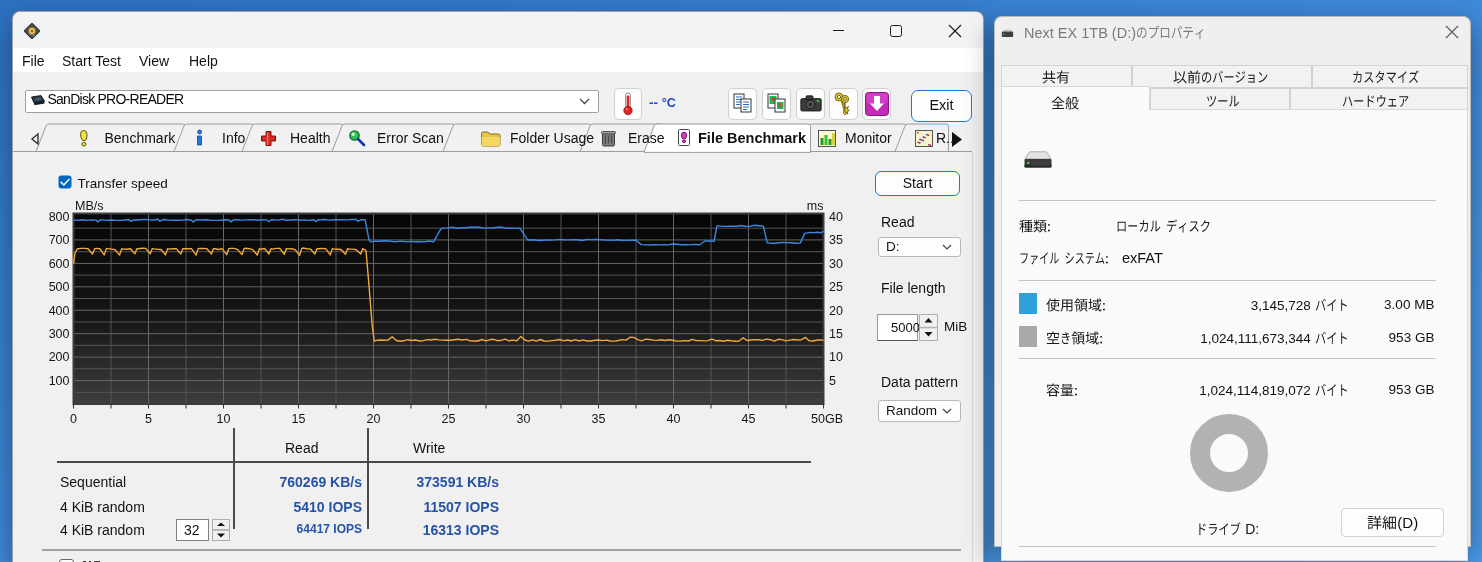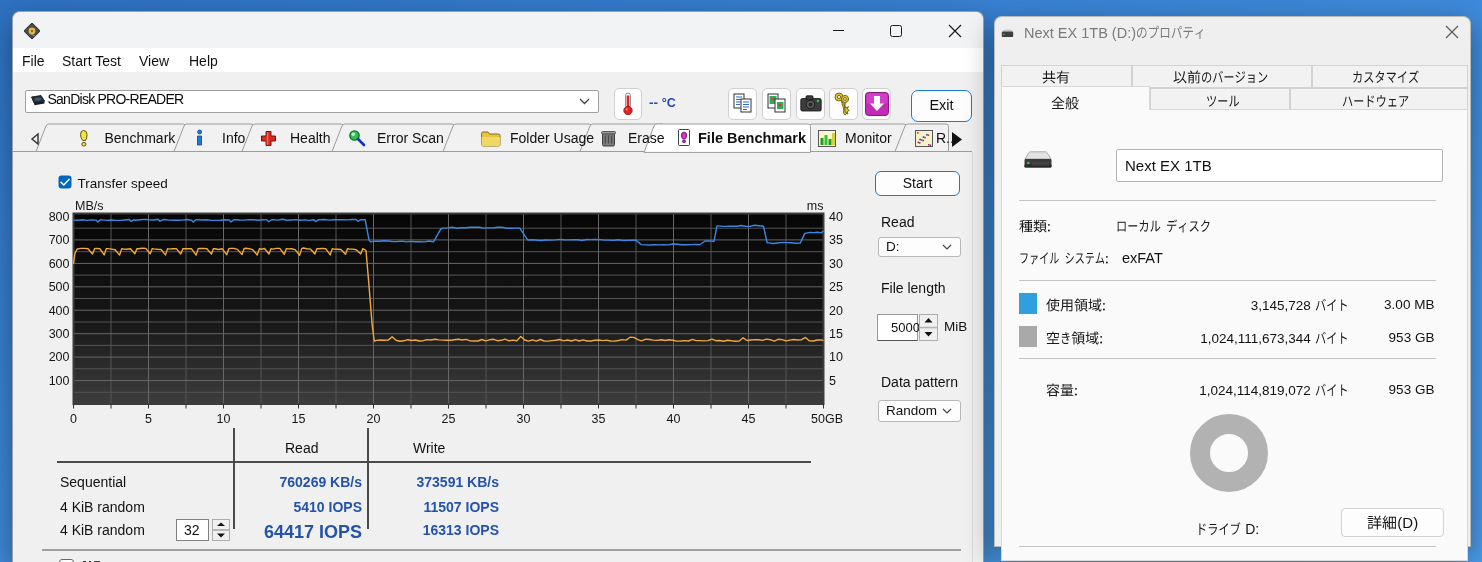--- a/index.html
+++ b/index.html
@@ -115,21 +115,21 @@
 <div class="abs" style="left:353.5px;top:416px;width:2px;height:101px;background:#4a4a4a"></div>
 <div class="abs" style="left:272px;top:428px;font-size:14px;color:#111">Read</div>
 <div class="abs" style="left:400px;top:428px;font-size:14px;color:#111">Write</div>
 <div class="abs" style="left:47px;top:461.5px;font-size:14px;color:#111">Sequential</div>
 <div class="abs" style="left:199px;top:461.5px;width:150px;text-align:right;font-size:14px;font-weight:bold;color:#2453a8">760269 KB/s</div>
 <div class="abs" style="left:336px;top:461.5px;width:150px;text-align:right;font-size:14px;font-weight:bold;color:#2453a8">373591 KB/s</div>
 <div class="abs" style="left:47px;top:486.5px;font-size:14px;color:#111">4 KiB random</div>
 <div class="abs" style="left:199px;top:486.5px;width:150px;text-align:right;font-size:14px;font-weight:bold;color:#2453a8">5410 IOPS</div>
 <div class="abs" style="left:336px;top:486.5px;width:150px;text-align:right;font-size:14px;font-weight:bold;color:#2453a8">11507 IOPS</div>
 <div class="abs" style="left:47px;top:509.5px;font-size:14px;color:#111">4 KiB random</div>
-<div class="abs" style="left:199px;top:509.5px;width:150px;text-align:right;font-size:18px;font-weight:bold;color:#2453a8">64417 IOPS</div>
+<div class="abs" style="left:199px;top:509.5px;width:150px;text-align:right;font-size:12px;font-weight:bold;color:#2453a8">64417 IOPS</div>
 <div class="abs" style="left:336px;top:509.5px;width:150px;text-align:right;font-size:14px;font-weight:bold;color:#2453a8">16313 IOPS</div>
 <div class="abs" style="left:163px;top:506.5px;width:33px;height:22px;background:#fff;border:1px solid #808080;font-size:14px;color:#111;line-height:20px;padding-left:7px">32</div>
 <svg class="abs" style="left:198.5px;top:506.5px" width="18" height="22" viewBox="0 0 18 22">
 <rect x="0.5" y="0.5" width="17" height="10.2" fill="#f0f0f0" stroke="#adadad" stroke-width="1"></rect>
 <rect x="0.5" y="11.3" width="17" height="10.2" fill="#f0f0f0" stroke="#adadad" stroke-width="1"></rect>
 <path d="M5 7 L9 3.5 L13 7 Z" fill="#111"></path>
       <path d="M5 14.5 L13 14.5 L9 18.5 Z" fill="#111"></path>
     </svg>
 <div class="abs" style="left:29px;top:537px;width:919px;height:1.5px;background:#a0a0a0"></div>
 <div class="abs" style="left:45.5px;top:547px;width:15px;height:15px;border:1.4px solid #666;border-radius:3px;background:#fdfdfd"></div>
@@ -295,21 +295,20 @@
 <svg style="position:absolute;left:348.1px;top:76.5px" width="67.7" height="18" viewBox="0 0 67.7 18">
       <path fill="#1a1a1a" d="M2.6 8.9Q2.8 8.3 2.9 7.7Q3.1 7 3.2 6.3Q3.4 5.6 3.5 5Q3.6 4.3 3.7 3.7L4.7 3.9Q4.6 4.1 4.6 4.3Q4.6 4.4 4.5 4.6Q4.5 4.8 4.5 4.9Q4.4 5.3 4.3 5.8Q4.2 6.3 4.1 6.9Q3.9 7.5 3.8 8.2Q3.6 8.8 3.4 9.3Q3.2 10 3 10.6Q2.7 11.3 2.4 12Q2.1 12.6 1.8 13.2L0.8 12.7Q1.4 11.8 1.8 10.8Q2.3 9.7 2.6 8.9ZM8.1 8.3Q7.9 7.8 7.7 7.2Q7.5 6.6 7.3 6Q7.1 5.4 6.9 4.8Q6.6 4.3 6.5 3.9L7.4 3.5Q7.5 3.9 7.7 4.4Q8 5 8.2 5.6Q8.4 6.2 8.6 6.8Q8.8 7.4 9 7.9Q9.2 8.5 9.4 9.1Q9.5 9.7 9.7 10.4Q9.9 11 10.1 11.7Q10.2 12.3 10.3 12.7L9.4 13.1Q9.2 12.4 9 11.6Q8.8 10.8 8.6 9.9Q8.3 9.1 8.1 8.3Z M12.3 7.2Q12.5 7.3 12.8 7.3Q13 7.3 13.3 7.3Q13.6 7.3 13.9 7.3Q14.1 7.3 14.5 7.3Q14.8 7.3 15.3 7.3Q15.8 7.3 16.4 7.3Q17 7.3 17.5 7.3Q18.1 7.3 18.6 7.3Q19.1 7.3 19.5 7.3Q19.9 7.3 20 7.3Q20.5 7.3 20.8 7.3Q21.1 7.3 21.2 7.2V8.6Q21.1 8.6 20.7 8.6Q20.4 8.5 20 8.5Q19.9 8.5 19.5 8.5Q19.1 8.5 18.6 8.5Q18.1 8.5 17.5 8.5Q17 8.5 16.4 8.5Q15.8 8.5 15.3 8.5Q14.8 8.5 14.5 8.5Q14.1 8.5 13.9 8.5Q13.4 8.5 13 8.6Q12.6 8.6 12.3 8.6Z M29.8 3.2Q29.9 3.5 30.1 3.8Q30.3 4.2 30.5 4.6Q30.6 5 30.8 5.3L30.1 5.7Q30 5.3 29.8 5Q29.7 4.6 29.5 4.2Q29.3 3.9 29.1 3.6ZM31.1 2.5Q31.3 2.8 31.4 3.1Q31.6 3.5 31.8 3.9Q32 4.3 32.2 4.6L31.5 5Q31.4 4.6 31.2 4.3Q31 3.9 30.9 3.5Q30.7 3.2 30.5 2.9ZM25.8 12.2Q25.8 12 25.8 11.5Q25.8 10.9 25.8 10.1Q25.8 9.2 25.8 8.3Q25.8 7.4 25.8 6.6Q25.8 5.7 25.8 5.1Q25.8 4.4 25.8 4.1Q25.8 3.8 25.8 3.4Q25.8 3 25.7 2.6H26.8Q26.8 3 26.8 3.4Q26.8 3.8 26.8 4.1Q26.8 4.6 26.8 5.4Q26.8 6.2 26.8 7Q26.8 7.9 26.8 8.7Q26.8 9.6 26.8 10.3Q26.8 11.1 26.8 11.6Q26.8 12.1 26.8 12.2Q26.8 12.5 26.8 12.8Q26.8 13.1 26.8 13.4Q26.8 13.7 26.8 13.9H25.7Q25.8 13.6 25.8 13.1Q25.8 12.6 25.8 12.2ZM26.6 6.3Q27.1 6.5 27.8 6.8Q28.4 7.1 29.1 7.4Q29.8 7.7 30.4 8.1Q31.1 8.4 31.5 8.7L31.1 9.9Q30.7 9.6 30.1 9.2Q29.5 8.9 28.8 8.6Q28.2 8.3 27.6 8Q27 7.7 26.6 7.6Z M39.7 2.1Q39.6 2.4 39.6 2.7Q39.6 2.9 39.6 3.1Q39.6 3.3 39.6 3.6Q39.6 4 39.6 4.4Q39.6 4.8 39.6 5H38.6Q38.6 4.7 38.6 4.4Q38.6 4 38.6 3.6Q38.6 3.3 38.6 3.1Q38.6 2.9 38.6 2.7Q38.6 2.4 38.6 2.1ZM43.5 4.8Q43.4 5 43.4 5.2Q43.3 5.4 43.3 5.6Q43.3 6.1 43.2 6.6Q43.1 7.1 42.9 7.7Q42.8 8.2 42.6 8.8Q42.4 9.3 42.2 9.8Q41.8 10.8 41.1 11.5Q40.5 12.3 39.7 12.9Q38.8 13.5 37.8 13.8L37.1 12.8Q37.3 12.7 37.6 12.6Q37.9 12.5 38.2 12.4Q38.8 12.2 39.3 11.7Q39.9 11.3 40.4 10.8Q40.9 10.2 41.3 9.6Q41.6 9 41.8 8.2Q42 7.5 42.1 6.8Q42.3 6.1 42.3 5.5H36.1Q36.1 5.7 36.1 6.1Q36.1 6.4 36.1 6.8Q36.1 7.2 36.1 7.5Q36.1 7.8 36.1 8Q36.1 8.2 36.1 8.4Q36.1 8.7 36.1 8.8H35.1Q35.1 8.6 35.2 8.4Q35.2 8.1 35.2 7.9Q35.2 7.8 35.2 7.4Q35.2 7.1 35.2 6.7Q35.2 6.3 35.2 6Q35.2 5.6 35.2 5.5Q35.2 5.2 35.2 4.9Q35.1 4.6 35.1 4.4Q35.4 4.4 35.6 4.4Q35.9 4.4 36.2 4.4H42.1Q42.4 4.4 42.6 4.4Q42.8 4.4 42.9 4.3Z M47.1 6.1Q47.3 6.1 47.5 6.1Q47.7 6.1 47.9 6.1H53Q53.2 6.1 53.4 6.1Q53.6 6.1 53.8 6.1V7.2Q53.6 7.2 53.4 7.2Q53.2 7.1 53 7.1H47.9Q47.7 7.1 47.5 7.2Q47.3 7.2 47.1 7.2ZM49.9 12.9V6.7H50.8V12.9ZM46.5 12.2Q46.7 12.3 46.9 12.3Q47.2 12.3 47.3 12.3H53.5Q53.7 12.3 53.9 12.3Q54.1 12.2 54.3 12.2V13.4Q54.1 13.4 53.9 13.4Q53.7 13.4 53.5 13.4H47.3Q47.2 13.4 47 13.4Q46.7 13.4 46.5 13.4Z M66.4 3.8Q66.4 3.9 66.3 4.1Q66.2 4.2 66.1 4.3Q65.9 4.8 65.5 5.5Q65.1 6.2 64.5 6.9Q64 7.6 63.3 8.2L62.6 7.5Q63 7.2 63.4 6.8Q63.7 6.4 64.1 5.9Q64.4 5.5 64.7 5.1Q64.9 4.7 65 4.3Q64.9 4.3 64.5 4.3Q64.1 4.3 63.5 4.3Q63 4.3 62.4 4.3Q61.8 4.3 61.2 4.3Q60.5 4.3 60 4.3Q59.5 4.3 59.1 4.3Q58.8 4.3 58.7 4.3Q58.3 4.3 58 4.3Q57.7 4.4 57.4 4.4V3.1Q57.7 3.2 58 3.2Q58.3 3.3 58.7 3.3Q58.8 3.3 59.1 3.3Q59.5 3.3 60.1 3.3Q60.6 3.3 61.2 3.3Q61.8 3.3 62.5 3.3Q63.1 3.3 63.6 3.3Q64.2 3.3 64.6 3.3Q65 3.3 65.1 3.3Q65.2 3.3 65.4 3.3Q65.5 3.2 65.7 3.2Q65.8 3.2 65.9 3.2ZM62 5.7Q62 6.8 61.9 7.8Q61.8 8.8 61.7 9.7Q61.5 10.5 61.2 11.3Q60.8 12 60.3 12.7Q59.7 13.3 58.8 13.8L58 13Q58.2 12.9 58.5 12.7Q58.8 12.6 59 12.4Q59.7 11.9 60.1 11.2Q60.5 10.6 60.7 9.9Q60.9 9.2 60.9 8.4Q61 7.6 61 6.7Q61 6.4 61 6.2Q61 6 60.9 5.7Z"></path>
     </svg>
 <svg class="abs" style="left:26px;top:135px" width="36" height="24" viewBox="0 0 36 24">
 <path d="M5 8 L9 1.5 Q9.5 0.8 10.5 0.8 L25.5 0.8 Q26.5 0.8 27 1.5 L31 8 Z" fill="#e3e3e3" stroke="#9a9a9a" stroke-width="0.8"></path>
 <rect x="4.5" y="8" width="27" height="8.5" rx="1" fill="#3a3a3a"></rect>
 <rect x="4.5" y="13.5" width="27" height="3" rx="1" fill="#2a2a2a"></rect>
 <circle cx="8.3" cy="12" r="1.3" fill="#3ec43e"></circle>
 <path d="M12 12 h17 M12 14 h17" stroke="#555" stroke-width="0.7"></path>
     </svg>
-<div class="abs" style="left:122px;top:132.5px;width:327px;height:33.5px;background:#fff;border:1px solid #b4b4b4;border-radius:2px;font-size:15px;color:#111;line-height:31px;padding-left:8px">Next EX 1TB</div>
 <div class="abs" style="left:25px;top:183.5px;width:417px;height:1px;background:#c4c4c4"></div>
 <div class="abs" style="left:25px;top:263.8px;width:417px;height:1px;background:#c4c4c4"></div>
 <div class="abs" style="left:25px;top:341.7px;width:417px;height:1px;background:#c4c4c4"></div>
 <div class="abs" style="left:25px;top:530px;width:417px;height:1px;background:#c4c4c4"></div>
 <svg style="position:absolute;left:25px;top:202px" width="32.4" height="18" viewBox="0 0 32.4 18">
       <path fill="#1a1a1a" d="M9 2.6H10V13.8H9ZM5.5 4H13.2V4.9H5.5ZM5.1 13.3H13.5V14.1H5.1ZM5.9 11.3H13V12.2H5.9ZM12.6 1.7 13.2 2.5Q12.5 2.7 11.6 2.8Q10.8 2.9 9.8 3Q8.8 3.1 7.9 3.1Q6.9 3.2 6 3.2Q6 3 5.9 2.8Q5.8 2.6 5.7 2.4Q6.6 2.4 7.6 2.3Q8.5 2.2 9.4 2.2Q10.4 2.1 11.2 2Q12 1.9 12.6 1.7ZM7 8.4V9.5H12V8.4ZM7 6.6V7.7H12V6.6ZM6.1 5.8H13V10.3H6.1ZM3 2.7H4V14.4H3ZM0.7 5.5H5.8V6.5H0.7ZM3 5.9 3.7 6.1Q3.5 6.9 3.2 7.7Q2.9 8.5 2.5 9.3Q2.1 10 1.7 10.7Q1.3 11.4 0.9 11.9Q0.9 11.6 0.7 11.4Q0.5 11.1 0.4 10.9Q0.8 10.5 1.2 9.9Q1.5 9.3 1.9 8.6Q2.3 7.9 2.5 7.2Q2.8 6.5 3 5.9ZM5.1 1.7 5.8 2.5Q5.1 2.8 4.3 3Q3.5 3.2 2.6 3.4Q1.7 3.6 0.9 3.7Q0.9 3.5 0.8 3.3Q0.7 3 0.6 2.9Q1.4 2.7 2.2 2.6Q3.1 2.4 3.8 2.2Q4.5 2 5.1 1.7ZM4 7.3Q4.1 7.4 4.4 7.7Q4.6 7.9 5 8.3Q5.3 8.6 5.5 8.9Q5.8 9.1 5.9 9.3L5.3 10.1Q5.2 9.9 4.9 9.6Q4.7 9.2 4.4 8.9Q4.1 8.5 3.9 8.2Q3.6 7.9 3.5 7.7Z M14.7 9.3H20.7V10.3H14.7ZM14.7 4H20.6V4.9H14.7ZM19.6 1.8 20.5 2.1Q20.2 2.6 20 3Q19.7 3.5 19.5 3.8L18.8 3.6Q19 3.2 19.2 2.7Q19.5 2.2 19.6 1.8ZM17.2 1.7H18.1V7.9H17.2ZM15 2.2 15.7 1.9Q16 2.2 16.2 2.7Q16.5 3.2 16.6 3.5L15.8 3.8Q15.7 3.5 15.5 3Q15.3 2.5 15 2.2ZM17.2 11.4 17.9 10.8Q18.3 11 18.8 11.4Q19.3 11.8 19.8 12.1Q20.2 12.5 20.5 12.8L19.9 13.5Q19.6 13.2 19.1 12.8Q18.7 12.5 18.2 12.1Q17.7 11.7 17.2 11.4ZM18.1 5.1Q18.3 5.2 18.7 5.4Q19 5.6 19.4 5.9Q19.9 6.1 20.2 6.4Q20.6 6.6 20.7 6.7L20.1 7.5Q20 7.3 19.6 7Q19.3 6.8 18.9 6.5Q18.5 6.2 18.1 5.9Q17.8 5.7 17.6 5.5ZM17.1 4.5 17.8 4.8Q17.5 5.3 17.1 5.9Q16.7 6.5 16.1 7Q15.6 7.5 15.1 7.9Q15 7.7 14.8 7.5Q14.6 7.3 14.5 7.2Q15 6.9 15.5 6.5Q16 6 16.4 5.5Q16.9 5 17.1 4.5ZM20.7 2.2H27.4V3.1H20.7ZM22.1 7.4V8.7H25.9V7.4ZM22.1 9.5V10.9H25.9V9.5ZM22.1 5.3V6.6H25.9V5.3ZM21.2 4.4H26.9V11.7H21.2ZM23.5 2.6 24.6 2.8Q24.4 3.4 24.2 4Q24 4.6 23.8 5L22.9 4.9Q23 4.5 23.1 4.2Q23.3 3.8 23.3 3.4Q23.4 3 23.5 2.6ZM22.5 12 23.4 12.5Q23 12.9 22.5 13.2Q22.1 13.6 21.5 13.9Q21 14.2 20.4 14.4Q20.3 14.3 20.1 14.1Q19.9 13.9 19.8 13.7Q20.3 13.5 20.8 13.2Q21.3 12.9 21.8 12.6Q22.2 12.3 22.5 12ZM24.5 12.6 25.3 12.1Q25.7 12.3 26.2 12.6Q26.6 12.9 27 13.3Q27.4 13.6 27.7 13.8L26.9 14.4Q26.6 14.2 26.2 13.8Q25.8 13.5 25.4 13.2Q24.9 12.8 24.5 12.6ZM17.2 8.2H18.1V9.6Q18.1 10.2 18 10.8Q17.9 11.4 17.6 12Q17.3 12.6 16.7 13.2Q16.1 13.7 15.1 14.2Q15 14.1 14.9 13.9Q14.8 13.8 14.7 13.6Q14.6 13.5 14.5 13.4Q15.4 13 15.9 12.5Q16.5 12.1 16.8 11.6Q17 11.1 17.1 10.6Q17.2 10.1 17.2 9.6Z M29.9 7.8Q29.6 7.8 29.3 7.6Q29 7.3 29 6.9Q29 6.4 29.3 6.2Q29.6 5.9 29.9 5.9Q30.3 5.9 30.6 6.2Q30.9 6.4 30.9 6.9Q30.9 7.3 30.6 7.6Q30.3 7.8 29.9 7.8ZM29.9 13.5Q29.6 13.5 29.3 13.2Q29 12.9 29 12.5Q29 12.1 29.3 11.8Q29.6 11.5 29.9 11.5Q30.3 11.5 30.6 11.8Q30.9 12.1 30.9 12.5Q30.9 12.9 30.6 13.2Q30.3 13.5 29.9 13.5Z"></path>
     </svg>
 <svg style="position:absolute;left:122px;top:202px" width="95.4" height="18" viewBox="0 0 95.4 18">
       <path fill="#1a1a1a" d="M1.6 3.7Q2 3.7 2.2 3.7Q2.4 3.7 2.6 3.7Q2.8 3.7 3.1 3.7Q3.5 3.7 4 3.7Q4.5 3.7 5.1 3.7Q5.7 3.7 6.2 3.7Q6.8 3.7 7.3 3.7Q7.8 3.7 8.2 3.7Q8.5 3.7 8.6 3.7Q8.8 3.7 9.1 3.7Q9.4 3.7 9.6 3.7Q9.6 4 9.6 4.3Q9.6 4.5 9.6 4.8Q9.6 4.9 9.6 5.4Q9.6 5.8 9.6 6.4Q9.6 6.9 9.6 7.6Q9.6 8.3 9.6 9Q9.6 9.6 9.6 10.2Q9.6 10.8 9.6 11.2Q9.6 11.6 9.6 11.7Q9.6 11.9 9.6 12.1Q9.6 12.4 9.6 12.7Q9.6 12.9 9.6 13.1Q9.6 13.3 9.6 13.4H8.7Q8.7 13.3 8.7 13.1Q8.7 12.8 8.7 12.5Q8.7 12.1 8.7 11.8Q8.7 11.7 8.7 11.3Q8.7 10.9 8.7 10.2Q8.7 9.6 8.7 8.9Q8.7 8.1 8.7 7.4Q8.7 6.7 8.7 6.1Q8.7 5.5 8.7 5.2Q8.7 4.8 8.7 4.8H2.6Q2.6 4.8 2.6 5.2Q2.6 5.5 2.6 6.1Q2.6 6.7 2.6 7.4Q2.6 8.1 2.6 8.9Q2.6 9.6 2.6 10.2Q2.6 10.8 2.6 11.3Q2.6 11.7 2.6 11.8Q2.6 12 2.6 12.3Q2.6 12.5 2.6 12.7Q2.6 13 2.6 13.1Q2.6 13.3 2.6 13.4H1.6Q1.6 13.3 1.6 13.1Q1.6 12.9 1.6 12.7Q1.6 12.4 1.6 12.1Q1.7 11.9 1.7 11.7Q1.7 11.6 1.7 11.2Q1.7 10.8 1.7 10.2Q1.7 9.6 1.7 8.9Q1.7 8.2 1.7 7.6Q1.7 6.9 1.7 6.3Q1.7 5.7 1.7 5.3Q1.7 4.9 1.7 4.8Q1.7 4.6 1.7 4.3Q1.7 4 1.6 3.7ZM9.1 11.5V12.6H2.1V11.5Z M12.3 7.2Q12.5 7.3 12.8 7.3Q13 7.3 13.3 7.3Q13.6 7.3 13.9 7.3Q14.1 7.3 14.5 7.3Q14.8 7.3 15.3 7.3Q15.8 7.3 16.4 7.3Q17 7.3 17.5 7.3Q18.1 7.3 18.6 7.3Q19.1 7.3 19.5 7.3Q19.9 7.3 20 7.3Q20.5 7.3 20.8 7.3Q21.1 7.3 21.2 7.2V8.6Q21.1 8.6 20.7 8.6Q20.4 8.5 20 8.5Q19.9 8.5 19.5 8.5Q19.1 8.5 18.6 8.5Q18.1 8.5 17.5 8.5Q17 8.5 16.4 8.5Q15.8 8.5 15.3 8.5Q14.8 8.5 14.5 8.5Q14.1 8.5 13.9 8.5Q13.4 8.5 13 8.6Q12.6 8.6 12.3 8.6Z M28.1 2.3Q28.1 2.5 28.1 2.8Q28 3.2 28 3.4Q28 5.6 27.7 7.2Q27.5 8.8 27 10Q26.6 11.2 25.9 12.1Q25.3 13 24.4 13.7L23.6 12.8Q23.9 12.7 24.2 12.4Q24.5 12.1 24.8 11.8Q25.3 11.2 25.7 10.5Q26.1 9.7 26.5 8.7Q26.8 7.7 26.9 6.4Q27.1 5.1 27.1 3.4Q27.1 3.3 27.1 3.1Q27.1 2.9 27.1 2.7Q27.1 2.4 27 2.3ZM32 5.2Q32 5.4 31.9 5.6Q31.9 5.7 31.9 5.9Q31.9 6.3 31.9 7Q31.9 7.6 31.8 8.5Q31.8 9.3 31.7 10.1Q31.6 10.9 31.5 11.6Q31.4 12.2 31.2 12.6Q31.1 13.1 30.8 13.3Q30.5 13.5 30 13.5Q29.6 13.5 29.1 13.5Q28.7 13.4 28.2 13.4L28.1 12.2Q28.6 12.3 29 12.3Q29.4 12.4 29.8 12.4Q30 12.4 30.2 12.3Q30.4 12.2 30.4 11.9Q30.6 11.6 30.7 11Q30.8 10.5 30.8 9.8Q30.9 9.1 30.9 8.4Q31 7.7 31 7Q31 6.4 31 5.9H25.1Q24.8 5.9 24.5 5.9Q24.1 5.9 23.8 6V4.8Q24.1 4.8 24.4 4.8Q24.8 4.9 25.1 4.9H30.6Q30.9 4.9 31 4.9Q31.2 4.8 31.3 4.8Z M39.5 13Q39.5 12.8 39.5 12.6Q39.5 12.4 39.5 12.2Q39.5 12.1 39.5 11.6Q39.5 11.1 39.5 10.4Q39.5 9.7 39.5 8.9Q39.5 8.1 39.5 7.3Q39.5 6.5 39.5 5.8Q39.5 5.1 39.5 4.5Q39.5 4 39.5 3.8Q39.5 3.4 39.5 3.2Q39.5 2.9 39.5 2.8H40.5Q40.5 2.9 40.5 3.2Q40.5 3.4 40.5 3.8Q40.5 4 40.5 4.5Q40.5 5 40.5 5.7Q40.5 6.4 40.5 7.2Q40.5 8.1 40.5 8.8Q40.5 9.6 40.5 10.3Q40.5 10.9 40.5 11.4Q40.5 11.8 40.5 11.9Q41 11.6 41.6 11.1Q42.2 10.6 42.7 9.9Q43.3 9.3 43.7 8.5L44.3 9.4Q43.8 10.2 43.1 11Q42.5 11.7 41.8 12.3Q41.1 12.9 40.4 13.3Q40.3 13.4 40.2 13.5Q40.1 13.6 40.1 13.6ZM34.3 12.9Q35 12.3 35.5 11.4Q36 10.5 36.3 9.5Q36.4 9 36.5 8.3Q36.5 7.6 36.6 6.8Q36.6 6 36.6 5.2Q36.6 4.4 36.6 3.9Q36.6 3.5 36.6 3.3Q36.6 3.1 36.5 2.8H37.6Q37.6 2.9 37.6 3.1Q37.5 3.2 37.5 3.4Q37.5 3.6 37.5 3.8Q37.5 4.4 37.5 5.2Q37.5 6 37.5 6.9Q37.4 7.7 37.4 8.5Q37.3 9.3 37.2 9.8Q36.9 10.9 36.4 11.9Q35.9 12.9 35.2 13.6Z M52.4 3.1Q52.6 3.1 52.9 3.1Q53.1 3.1 53.4 3.1Q53.6 3.1 54 3.1Q54.4 3.1 54.9 3.1Q55.4 3.1 55.8 3.1Q56.3 3.1 56.7 3.1Q57.1 3.1 57.3 3.1Q57.5 3.1 57.8 3.1Q58.1 3.1 58.3 3.1V4.2Q58.1 4.2 57.8 4.2Q57.5 4.2 57.3 4.2Q57.1 4.2 56.7 4.2Q56.3 4.2 55.8 4.2Q55.4 4.2 54.9 4.2Q54.4 4.2 54 4.2Q53.6 4.2 53.4 4.2Q53.1 4.2 52.9 4.2Q52.6 4.2 52.4 4.2ZM51.1 6.6Q51.3 6.6 51.5 6.6Q51.8 6.7 52 6.7Q52.2 6.7 52.6 6.7Q53 6.7 53.7 6.7Q54.3 6.7 55 6.7Q55.7 6.7 56.4 6.7Q57.2 6.7 57.8 6.7Q58.4 6.7 58.8 6.7Q59.2 6.7 59.4 6.7Q59.5 6.7 59.8 6.6Q60 6.6 60.2 6.6V7.7Q60.1 7.7 59.8 7.7Q59.6 7.7 59.4 7.7Q59.2 7.7 58.8 7.7Q58.4 7.7 57.8 7.7Q57.2 7.7 56.4 7.7Q55.7 7.7 55 7.7Q54.3 7.7 53.7 7.7Q53 7.7 52.6 7.7Q52.2 7.7 52 7.7Q51.8 7.7 51.5 7.7Q51.3 7.7 51.1 7.7ZM56.3 7.2Q56.3 8.5 56.2 9.6Q56 10.7 55.7 11.5Q55.5 12 55.1 12.5Q54.8 12.9 54.4 13.4Q53.9 13.8 53.5 14.1L52.6 13.3Q53.3 13 53.8 12.4Q54.4 11.9 54.7 11.2Q55.2 10.4 55.3 9.3Q55.4 8.3 55.4 7.2ZM58.9 1.9Q59.1 2.2 59.2 2.5Q59.4 2.9 59.6 3.2Q59.7 3.6 59.8 3.8L59.2 4.2Q59.1 3.8 58.8 3.2Q58.5 2.6 58.3 2.2ZM60.1 1.4Q60.3 1.6 60.5 2Q60.6 2.3 60.8 2.7Q61 3 61.1 3.3L60.5 3.6Q60.3 3.1 60 2.6Q59.8 2.1 59.6 1.7Z M62.7 9.7Q63.4 9.5 64.2 9.1Q64.9 8.7 65.6 8.3Q66.3 7.9 66.7 7.6Q67.3 7.2 67.8 6.7Q68.3 6.2 68.7 5.7Q69.1 5.2 69.4 4.7L70.1 5.6Q69.8 6 69.3 6.5Q68.8 7 68.3 7.6Q67.7 8.1 67.1 8.5Q66.8 8.8 66.3 9.1Q65.8 9.4 65.3 9.7Q64.8 10 64.2 10.2Q63.7 10.5 63.1 10.7ZM66.6 8.2 67.5 7.9V13.2Q67.5 13.4 67.6 13.6Q67.6 13.9 67.6 14.1Q67.6 14.3 67.6 14.4H66.6Q66.6 14.3 66.6 14.1Q66.6 13.9 66.6 13.6Q66.6 13.4 66.6 13.2Z M81.5 3.9Q81.4 4 81.3 4.2Q81.3 4.4 81.2 4.5Q81 5.2 80.6 6.1Q80.3 6.9 79.9 7.7Q79.4 8.5 79 9.2Q78.4 10 77.6 10.9Q76.9 11.7 76.1 12.4Q75.2 13.1 74.4 13.6L73.6 12.7Q74.5 12.2 75.4 11.6Q76.2 10.9 76.9 10.1Q77.7 9.3 78.3 8.5Q78.6 8 79 7.3Q79.4 6.6 79.7 5.9Q80 5.2 80.1 4.6Q80 4.6 79.7 4.6Q79.4 4.6 78.9 4.6Q78.4 4.6 77.9 4.6Q77.4 4.6 77 4.6Q76.5 4.6 76.2 4.6Q75.9 4.6 75.8 4.6Q75.6 4.6 75.3 4.6Q75.1 4.6 74.9 4.7Q74.7 4.7 74.6 4.7V3.4Q74.7 3.4 74.9 3.5Q75.1 3.5 75.3 3.5Q75.6 3.5 75.8 3.5Q75.9 3.5 76.2 3.5Q76.5 3.5 77 3.5Q77.4 3.5 77.9 3.5Q78.4 3.5 78.9 3.5Q79.3 3.5 79.6 3.5Q80 3.5 80.1 3.5Q80.3 3.5 80.6 3.5Q80.8 3.4 80.9 3.4ZM79.1 8.4Q79.6 8.9 80.1 9.5Q80.5 10.1 81 10.7Q81.5 11.3 81.9 11.8Q82.3 12.4 82.6 12.8L81.8 13.7Q81.4 13 80.9 12.2Q80.3 11.5 79.7 10.7Q79.1 9.9 78.5 9.2Z M93.5 4.5Q93.4 4.7 93.3 4.9Q93.3 5.1 93.2 5.3Q93.1 6 92.8 6.8Q92.5 7.7 92.1 8.5Q91.7 9.3 91.2 10.1Q90.5 11.3 89.4 12.2Q88.4 13.2 86.8 13.9L86 13Q87 12.6 87.8 12.1Q88.6 11.5 89.3 10.9Q89.9 10.2 90.4 9.5Q90.9 8.8 91.2 8.1Q91.6 7.3 91.9 6.5Q92.1 5.8 92.2 5.1H88.1L88.4 4.1Q88.6 4.1 88.9 4.1Q89.3 4.1 89.8 4.1Q90.3 4.1 90.7 4.1Q91.2 4.1 91.6 4.1Q91.9 4.1 92 4.1Q92.2 4.1 92.4 4.1Q92.6 4 92.7 4ZM89.7 2.4Q89.6 2.7 89.5 3Q89.3 3.3 89.2 3.5Q88.9 4.3 88.4 5.2Q87.9 6.1 87.2 6.9Q86.5 7.8 85.6 8.6L84.8 7.8Q85.6 7.3 86.1 6.7Q86.7 6.1 87.1 5.4Q87.6 4.8 87.9 4.2Q88.2 3.6 88.4 3.1Q88.4 2.9 88.5 2.6Q88.6 2.3 88.7 2Z"></path>
     </svg>

